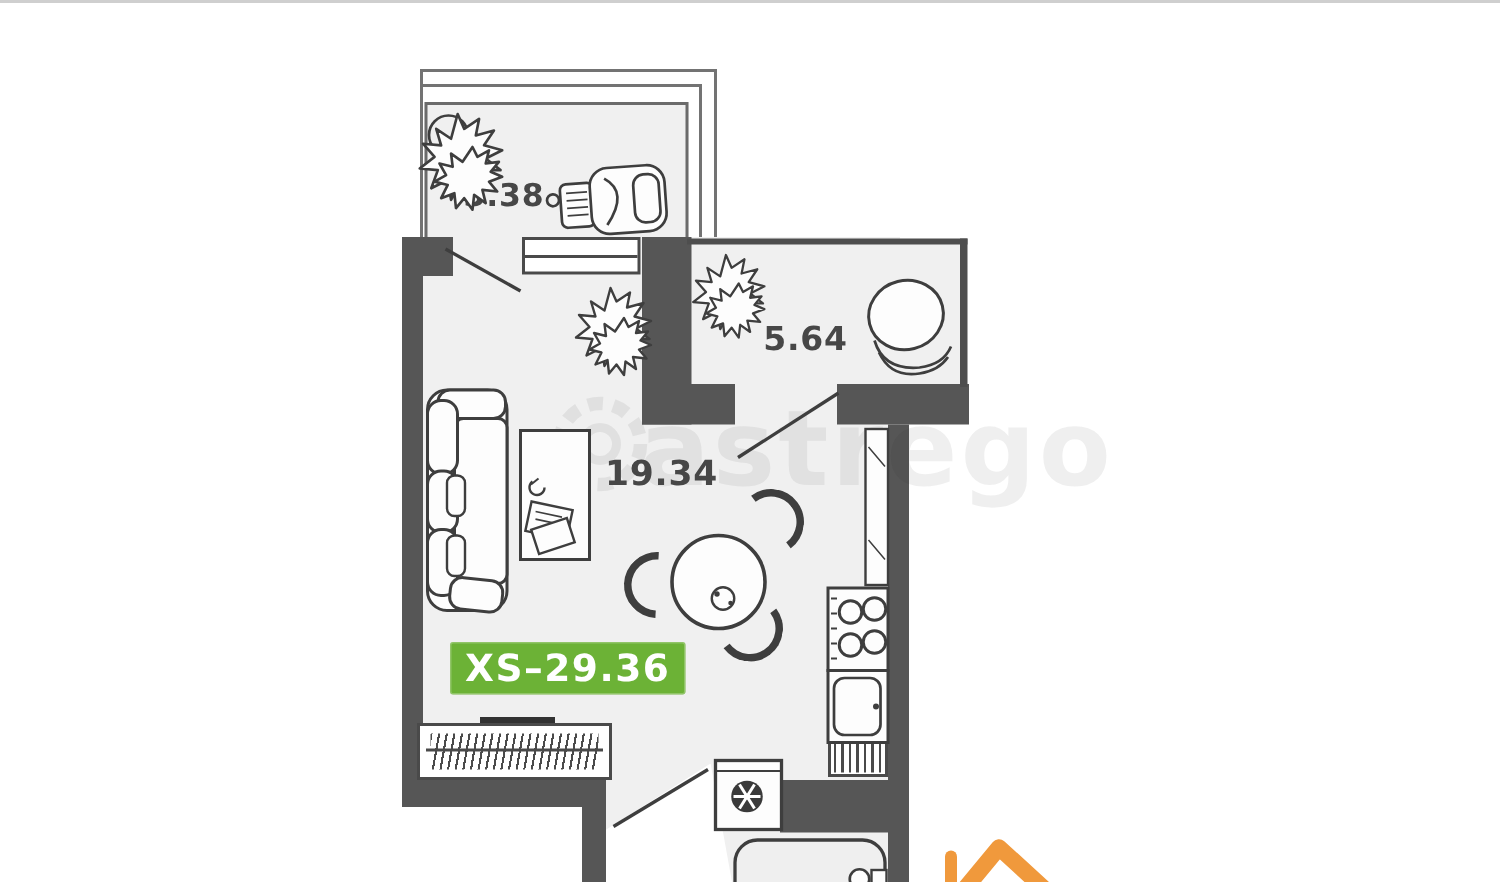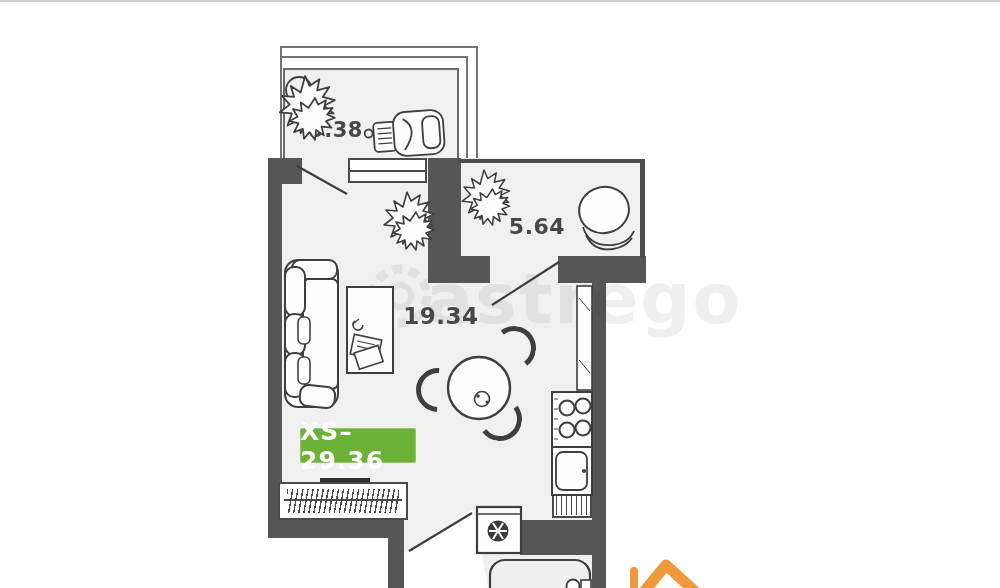--- a/index.html
+++ b/index.html
@@ -17,21 +17,21 @@
   }
   .abs{position:absolute;}
   .floor{background:var(--floor);}
   .wall{background:var(--wall);}
   .wall-thin{background:var(--wall-thin);}
   .outline{background:#fff;border:2px solid #737373;box-sizing:border-box;}
   .area-label{
     color:#474747;font-weight:bold;letter-spacing:0.5px;text-align:center;
   }
   #badge{
-    left:300px;top:428px;width:116px;height:35px;background:var(--green);
+    left:300px;top:428px;width:157px;height:35px;background:var(--green);
     color:#fff;font-weight:bold;font-size:25px;letter-spacing:1px;
     display:flex;align-items:center;justify-content:center;border-radius:2px;
     box-shadow:inset 0 0 0 1px rgba(255,255,255,.25);
   }
   #watermark-text{
     left:426px;top:258px;font-size:70px;font-weight:bold;letter-spacing:2px;
     color:rgba(45,45,45,0.075);white-space:nowrap;
   }
   #window-main{
     left:348px;top:158px;width:79px;height:25px;background:#fff;

